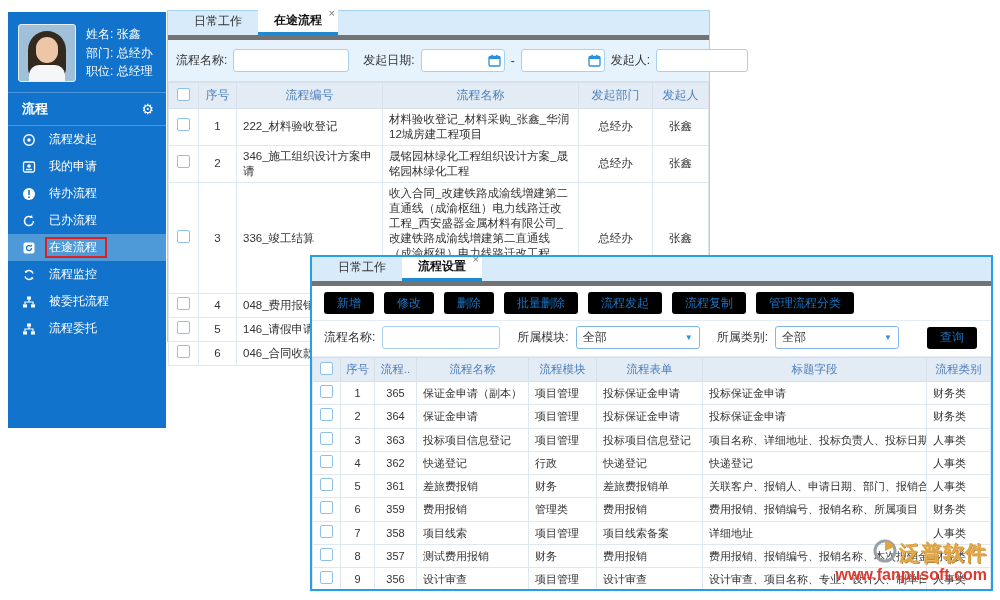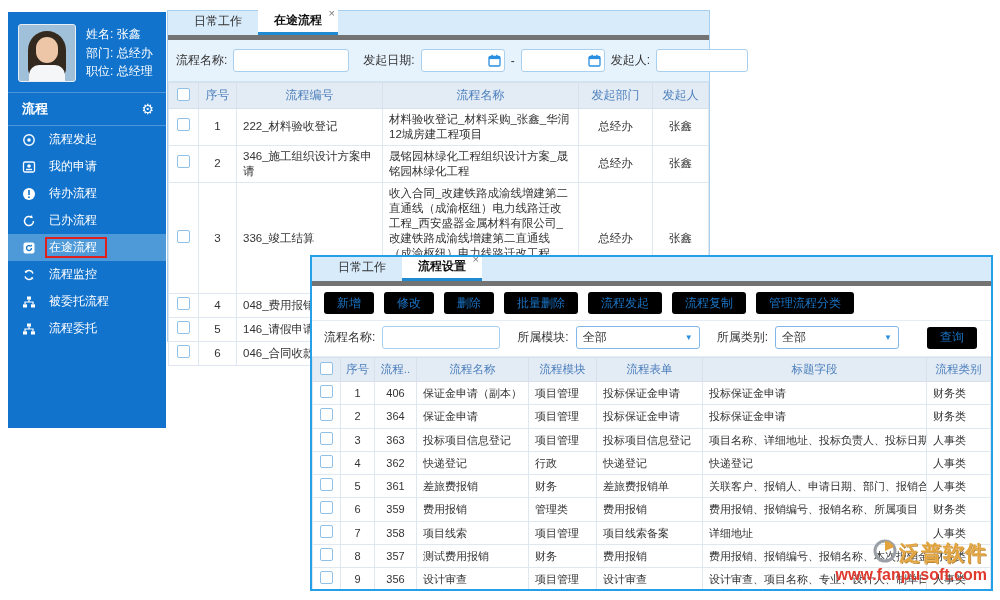--- a/index.html
+++ b/index.html
@@ -339,21 +339,21 @@
         <th class="c">流程模块</th>
         <th class="c">流程表单</th>
         <th class="c">标题字段</th>
         <th>流程类别</th>
       </tr>
     </thead>
     <tbody>
       <tr>
         <td class="c"><span class="cb"></span></td>
         <td class="c">1</td>
-          <td class="c">406</td>
+          <td class="c">365</td>
         <td>保证金申请（副本）</td>
           <td>项目管理</td>
         <td>投标保证金申请</td>
           <td>投标保证金申请</td>
         <td>财务类</td>
       </tr>
       <tr>
         <td class="c"><span class="cb"></span></td>
         <td class="c">2</td>
           <td class="c">364</td>

